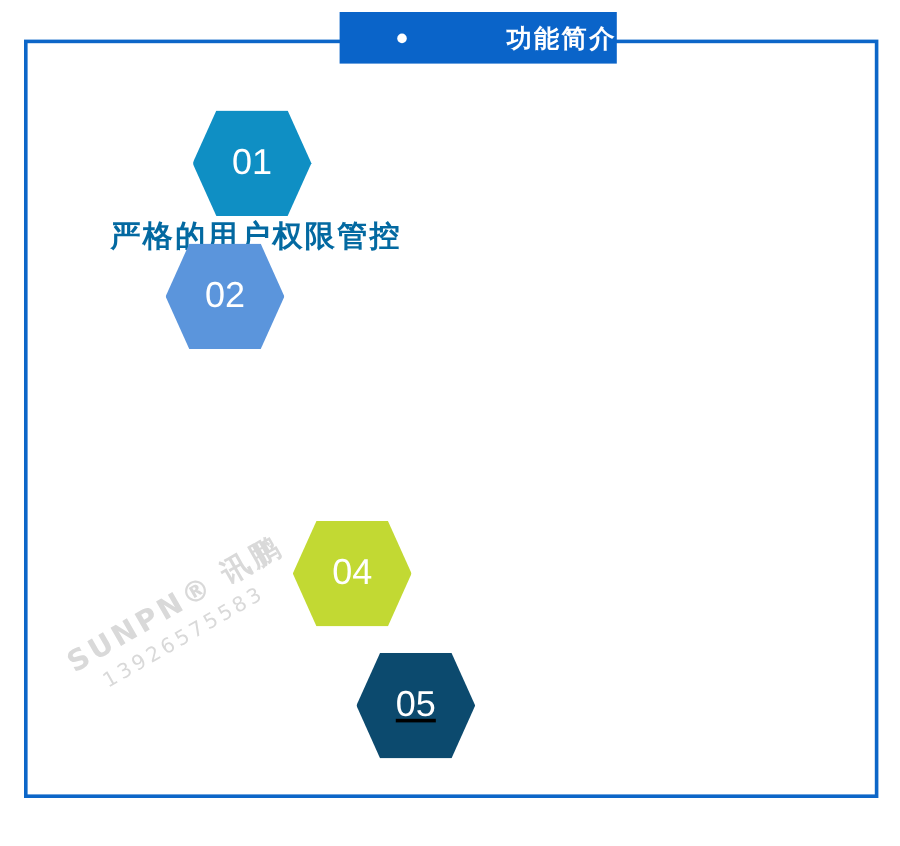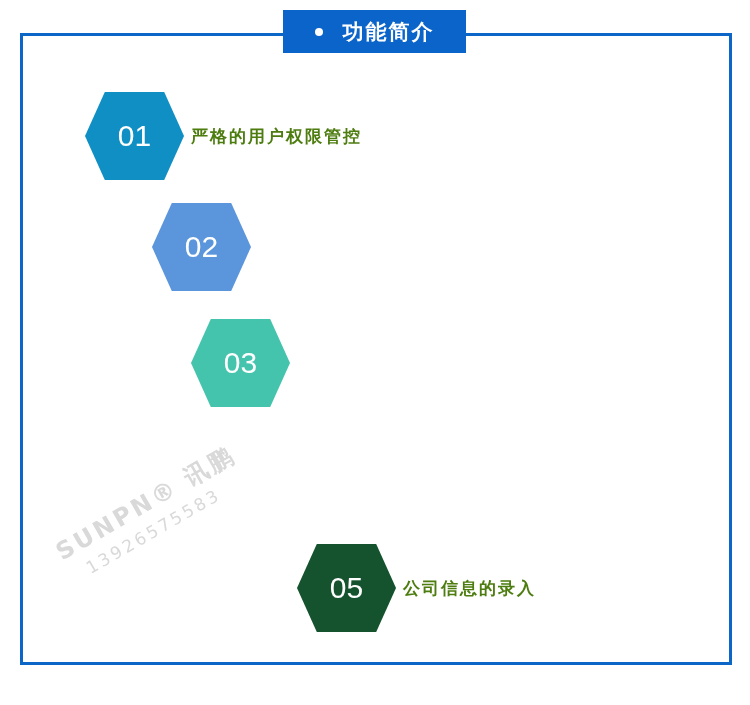--- a/index.html
+++ b/index.html
@@ -2,29 +2,29 @@
 <html><head>
 <meta charset="utf-8">
 <style>
   html, body { margin: 0; padding: 0; background: #ffffff; }
   body { width: 750px; height: 705px; position: relative; overflow: hidden;
          font-family: "DejaVu Sans", "Liberation Sans", sans-serif; }
   .frame { position: absolute; left: 20px; top: 33px; width: 706px; height: 626px;
            border: 3px solid #0c66c8; box-sizing: content-box; }
   .title-box { position: absolute; left: 283px; top: 10px; width: 183px; height: 43px;
                background: #0a64c9; color: #fff; display: flex; align-items: center;
-               justify-content: center; font-size: 21px; font-weight: bold; letter-spacing: 2px; }
+               justify-content: space-between; font-size: 21px; font-weight: bold; letter-spacing: 2px; padding-left: 48px; }
   .title-box .dot { display: inline-block; width: 8px; height: 8px; border-radius: 50%;
                     background: #fff; margin-right: 20px; }
-  .item { position: absolute; display: flex; align-items: center; }
+  .item { position: absolute; display: flex; align-items: center; flex-direction: column; }
   .hex { width: 99px; height: 88px; position: relative; flex: none;
          clip-path: polygon(20% 0%, 80% 0%, 100% 50%, 80% 100%, 20% 100%, 0% 50%);
          display: flex; align-items: center; justify-content: center; }
   .hex span { color: #ffffff; font-family: "Liberation Sans", sans-serif; font-size: 30px; }
-  .label { margin-left: 7px; color: #4d7c0f; font-size: 17px; font-weight: bold;
+  .label { margin-left: 7px; color: #0369a1; font-size: 25px; font-weight: bold;
            letter-spacing: 2px; white-space: nowrap; }
   .watermark { position: absolute; left: 50px; top: 540px; transform: rotate(-30deg);
                transform-origin: left top; color: #d9d9d9; font-family: "DejaVu Sans", sans-serif; }
   .watermark .wm-brand { font-size: 24px; letter-spacing: 3px; font-weight: bold; }
   .watermark .wm-phone { font-size: 17px; letter-spacing: 3px; margin-top: 2px; margin-left: 18px; }
 </style>
 </head>
 <body>
 
 <div class="frame"></div>
@@ -34,38 +34,37 @@
   <span>功能简介</span>
 </div>
 
 <div class="item" style="left:85px; top:92px;">
   <div class="hex" style="background:#0f8fc4;">
     <span>01</span>
   </div>
   <span class="label">严格的用户权限管控</span>
 </div>
 
-<div class="item" style="left:152px; top:203px;">
+<div class="item" style="left:138px; top:203px;">
   <div class="hex" style="background:#5b95dc;">
     <span>02</span>
   </div>
 </div>
 
 <div class="item" style="left:191px; top:319px;">
-  <div class="hex" style="background:#45c4ad;">
-    <span>03</span>
+</div>
+
+<div class="item" style="left:244px; top:434px;">
+  <div class="hex" style="background:#c2d933;">
+    <span>04</span>
   </div>
 </div>
 
-<div class="item" style="left:244px; top:434px;">
-</div>
-
 <div class="item" style="left:297px; top:544px;">
-  <div class="hex" style="background:#14532d;">
+  <div class="hex" style="background:#0c4a6e;text-decoration:underline;">
     <span>05</span>
   </div>
-  <span class="label">公司信息的录入</span>
 </div>
 
 <div class="watermark">
   <div class="wm-brand">SUNPN® 讯鹏</div>
   <div class="wm-phone">13926575583</div>
 </div>
 
 </body></html>

